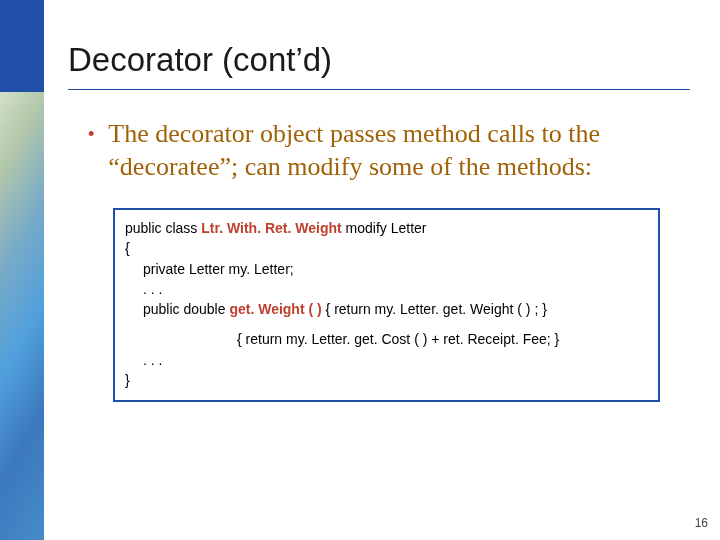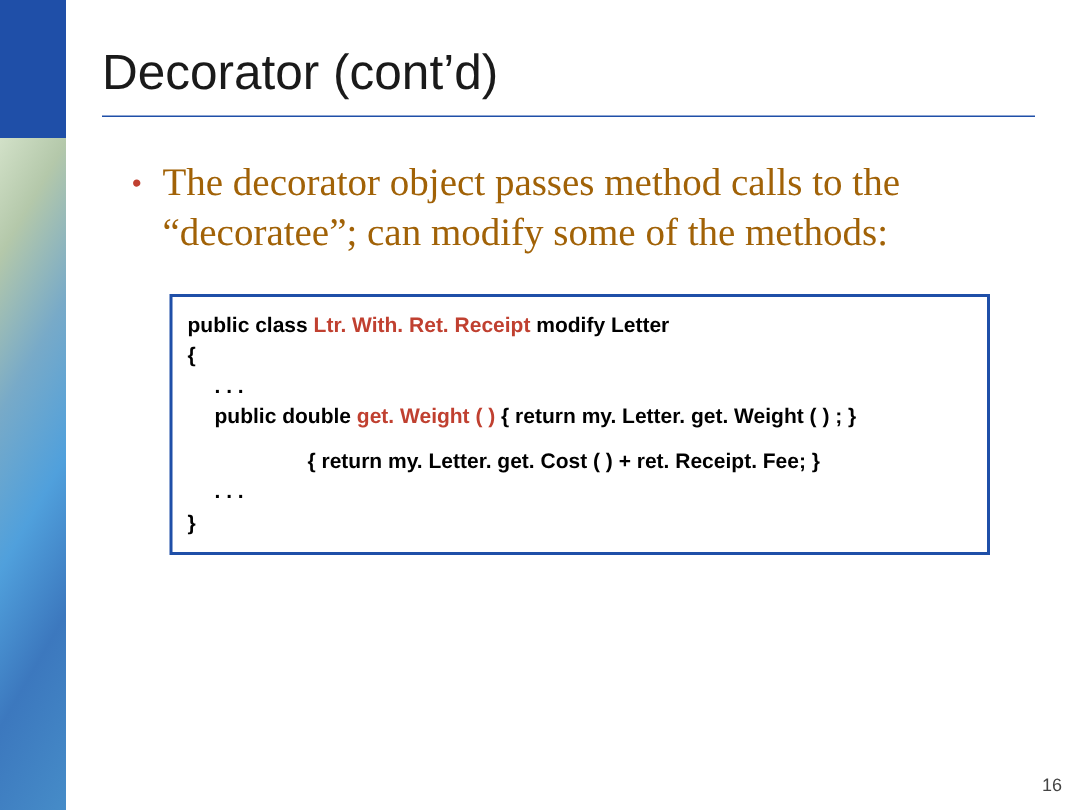--- a/index.html
+++ b/index.html
@@ -39,21 +39,21 @@
     left: 60px;
     top: 0;
     width: 650px;
     height: 540px;
     box-sizing: border-box;
     padding: 25px 20px 0 8px;
   }
   .title {
     font-size: 33px;
     color: #1a1a1a;
-    margin: 4px 0 10px 0;
+    margin: 16px 0 10px 0;
     font-weight: normal;
   }
   .rule {
     border: none;
     border-top: 1.5px solid #1f4fa8;
     margin: 0 0 28px 0;
   }
   .bullet-row {
     display: flex;
     align-items: flex-start;
@@ -75,24 +75,24 @@
   }
   .code-box {
     margin: 25px 30px 0 45px;
     border: 2px solid #1f4fa8;
     padding: 8px 10px 10px 10px;
     font-size: 14px;
     font-family: Arial, Helvetica, sans-serif;
     line-height: 1.45;
     color: #000;
   }
-  .code-box .kw { font-weight: bold; }
+  .code-box .kw { font-weight: normal; }
   .code-box .cls { color: #c04030; font-weight: bold; }
   .code-box .indent1 { margin-left: 18px; }
-  .code-box .indent2 { margin-left: 80px; }
+  .code-box .indent2 { margin-left: 112px; }
   .code-gap { height: 10px; }
   .page-num {
     position: absolute;
     right: 12px;
     bottom: 10px;
     font-size: 12px;
     color: #444;
     margin-left: 32px;
   }
 </style>
@@ -108,23 +108,24 @@
   <h1 class="title">Decorator (cont’d)</h1>
   <hr class="rule">
 
   <div class="bullet-row">
     <span class="bullet-dot">•</span>
     <span class="bullet-text">The decorator object passes method calls to the “decoratee”; can modify some of the methods:</span>
   </div>
 
   <div class="code-box">
     <div>
-      <span class="kw">public class </span><span class="cls">Ltr. With. Ret. Receipt</span><span class="kw">  modify Letter</span>
+      <span class="kw">public class </span><span class="cls">Ltr. With. Ret. Weight</span><span class="kw">  modify Letter</span>
     </div>
     <div class="kw">{</div>
+    <div class="indent1 kw">private Letter my. Letter;</div>
     <div class="indent1 kw">. . .</div>
     <div class="indent1">
       <span class="kw">public double </span><span class="cls">get. Weight ( )</span><span class="kw">   { return my. Letter. get. Weight ( ) ; }</span>
     </div>
     <div class="code-gap"></div>
     <div class="indent2 kw">{ return my. Letter. get. Cost ( ) + ret. Receipt. Fee; }</div>
     <div class="indent1 kw">. . .</div>
     <div class="kw">}</div>
   </div>
 </div>

